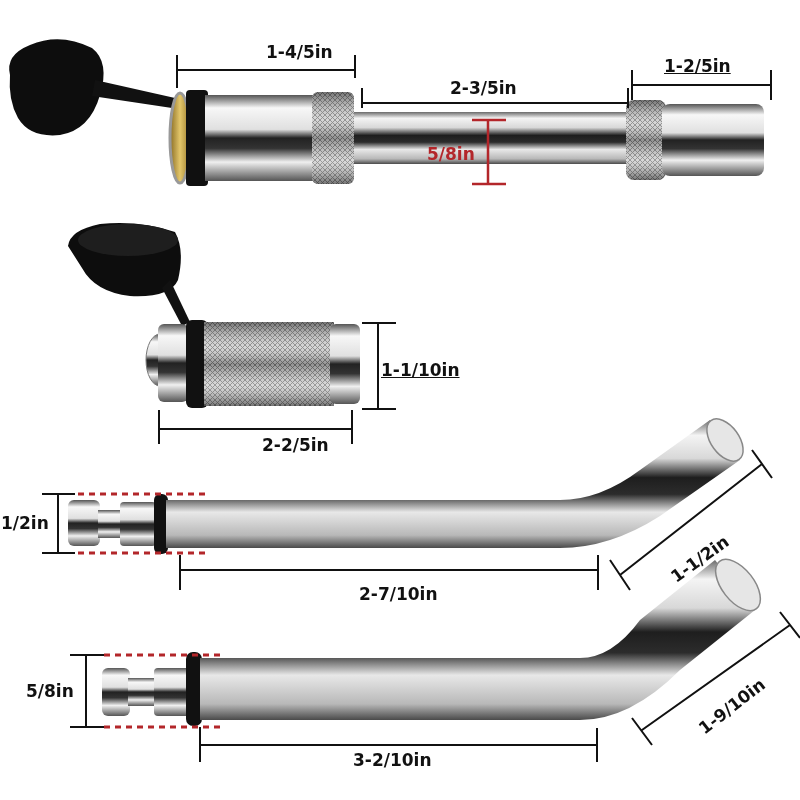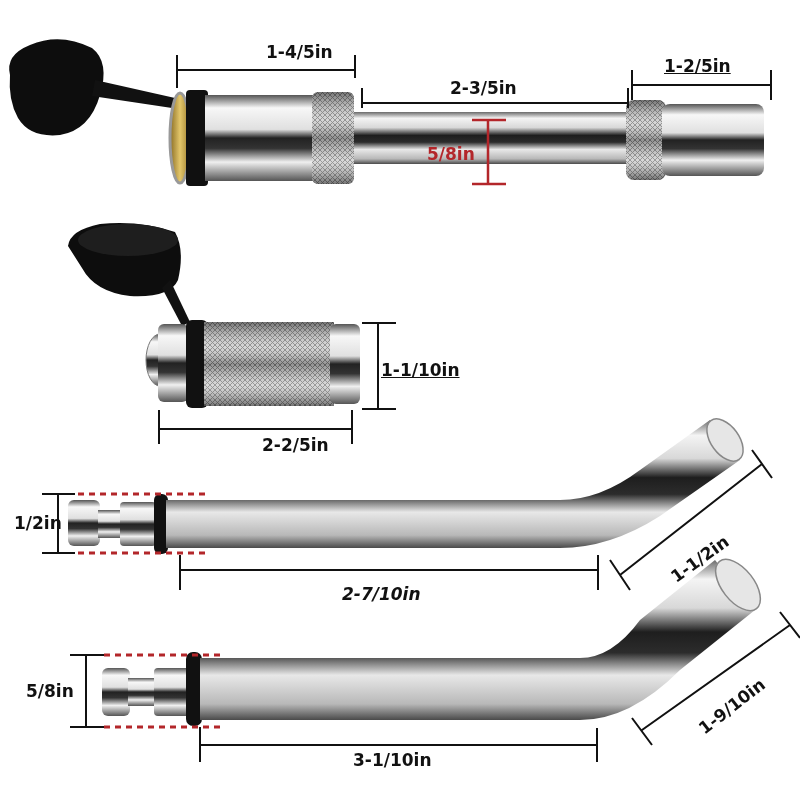--- a/index.html
+++ b/index.html
@@ -137,19 +137,19 @@
 </svg>
 
 <div class="lbl" style="left:218px; top:44px;margin-left:48px;">1-4/5in</div>
 <div class="lbl" style="left:450px; top:80px;">2-3/5in</div>
 <div class="lbl" style="left:664px; top:58px;text-decoration:underline;">1-2/5in</div>
 <div class="lbl red" style="left:427px; top:146px;">5/8in</div>
 
 <div class="lbl" style="left:381px; top:362px;text-decoration:underline;">1-1/10in</div>
 <div class="lbl" style="left:222px; top:437px;margin-left:40px;">2-2/5in</div>
 
-<div class="lbl" style="left:14px; top:515px;">1/2in</div>
-<div class="lbl" style="left:342px; top:586px;font-style:italic;">2-7/10in</div>
+<div class="lbl" style="left:1px; top:515px;">1/2in</div>
+<div class="lbl" style="left:359px; top:586px;">2-7/10in</div>
 <div class="lbl rot1" style="left:668px; top:572px;">1-1/2in</div>
 
 <div class="lbl" style="left:26px; top:683px;">5/8in</div>
-<div class="lbl" style="left:353px; top:752px;">3-1/10in</div>
+<div class="lbl" style="left:353px; top:752px;">3-2/10in</div>
 <div class="lbl rot2" style="left:696px; top:724px;">1-9/10in</div>
 
 </body></html>

